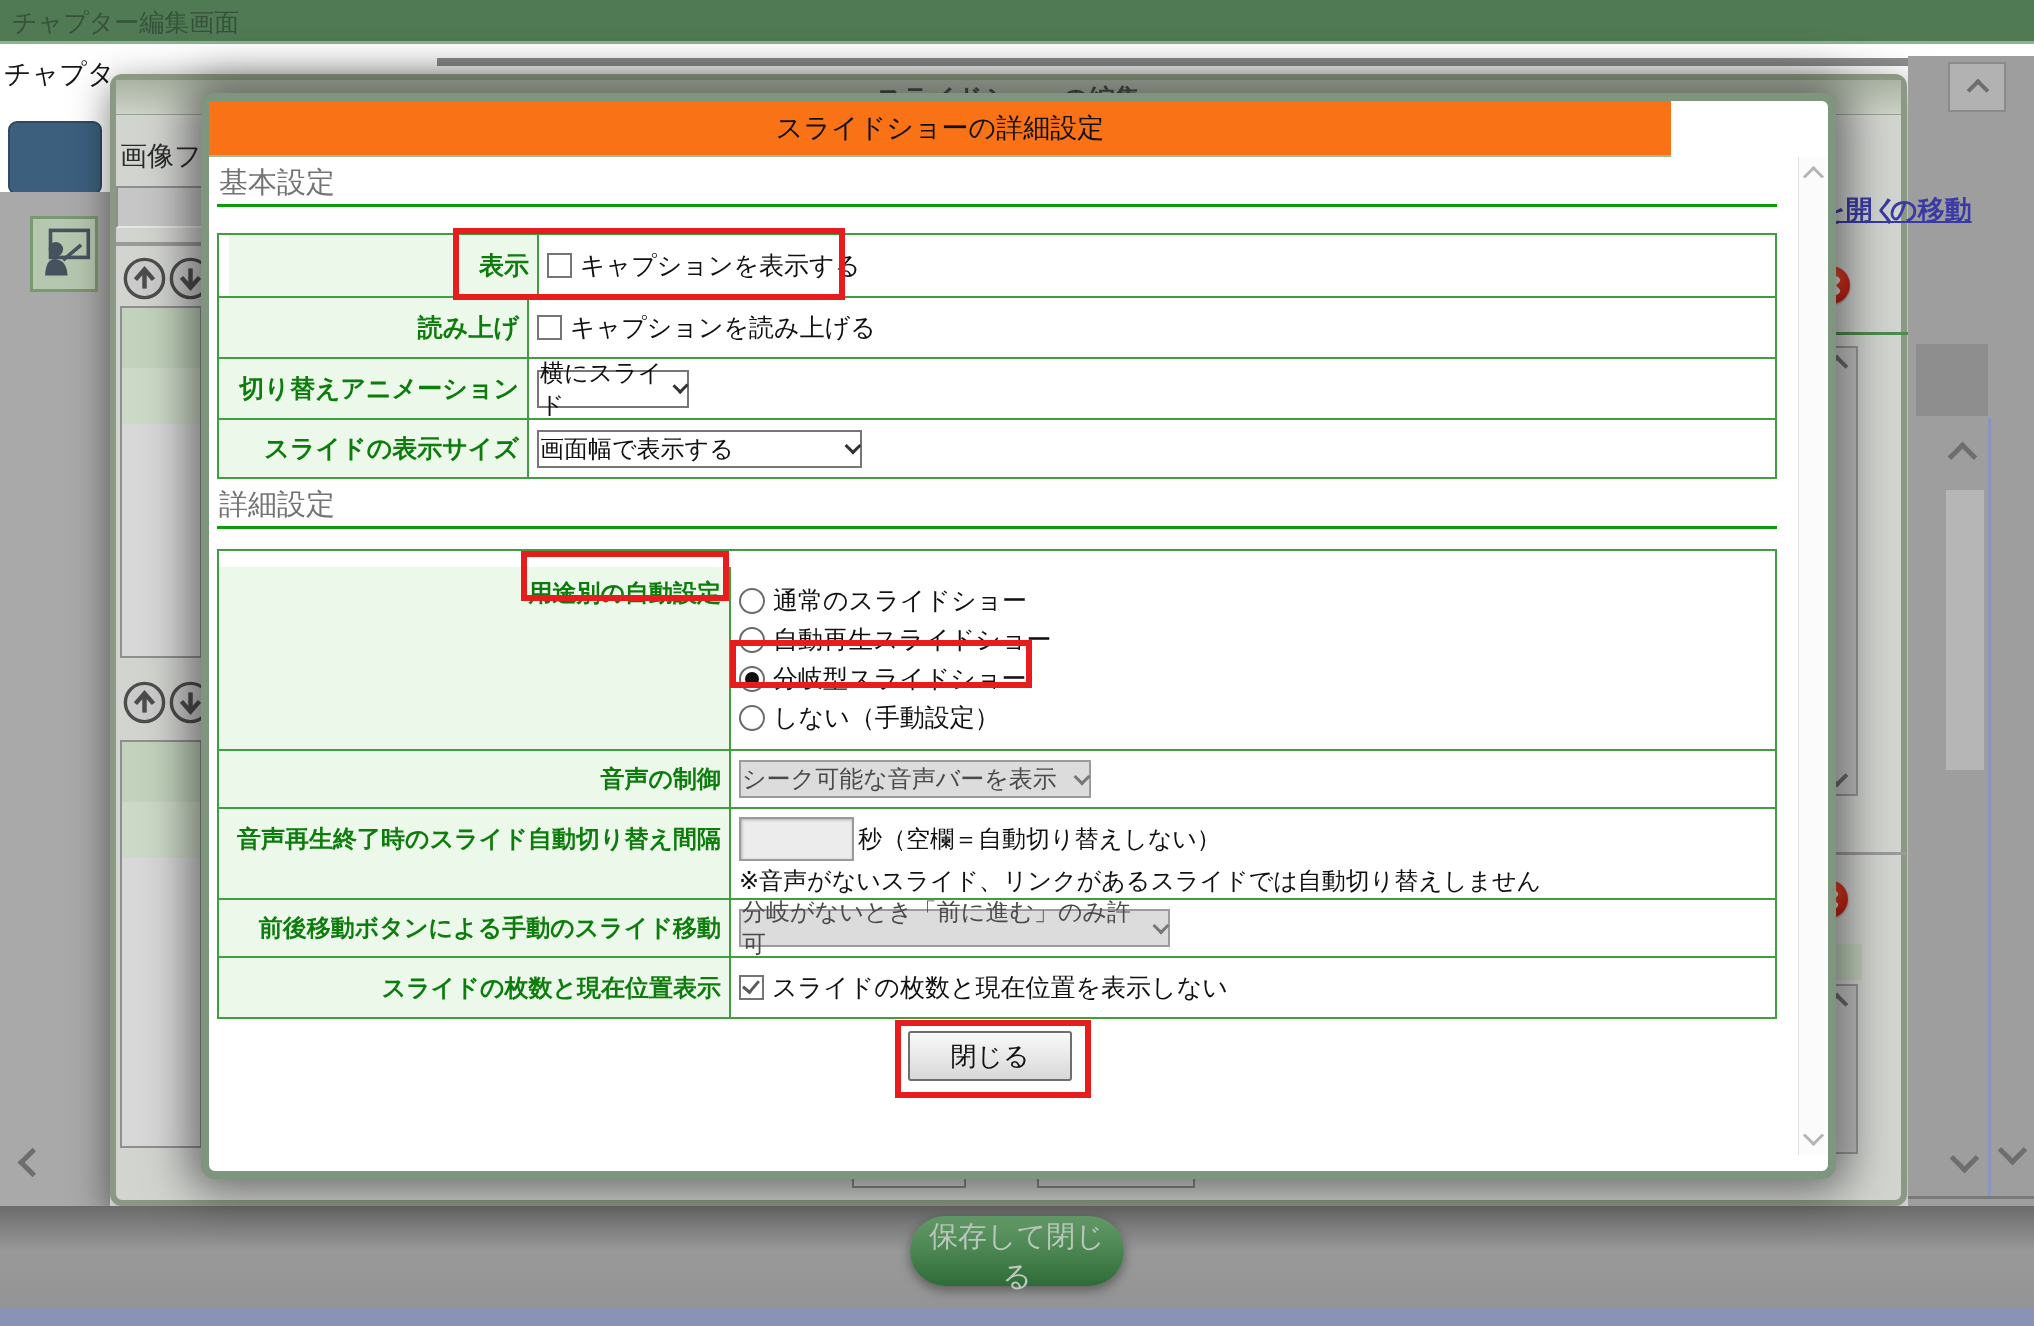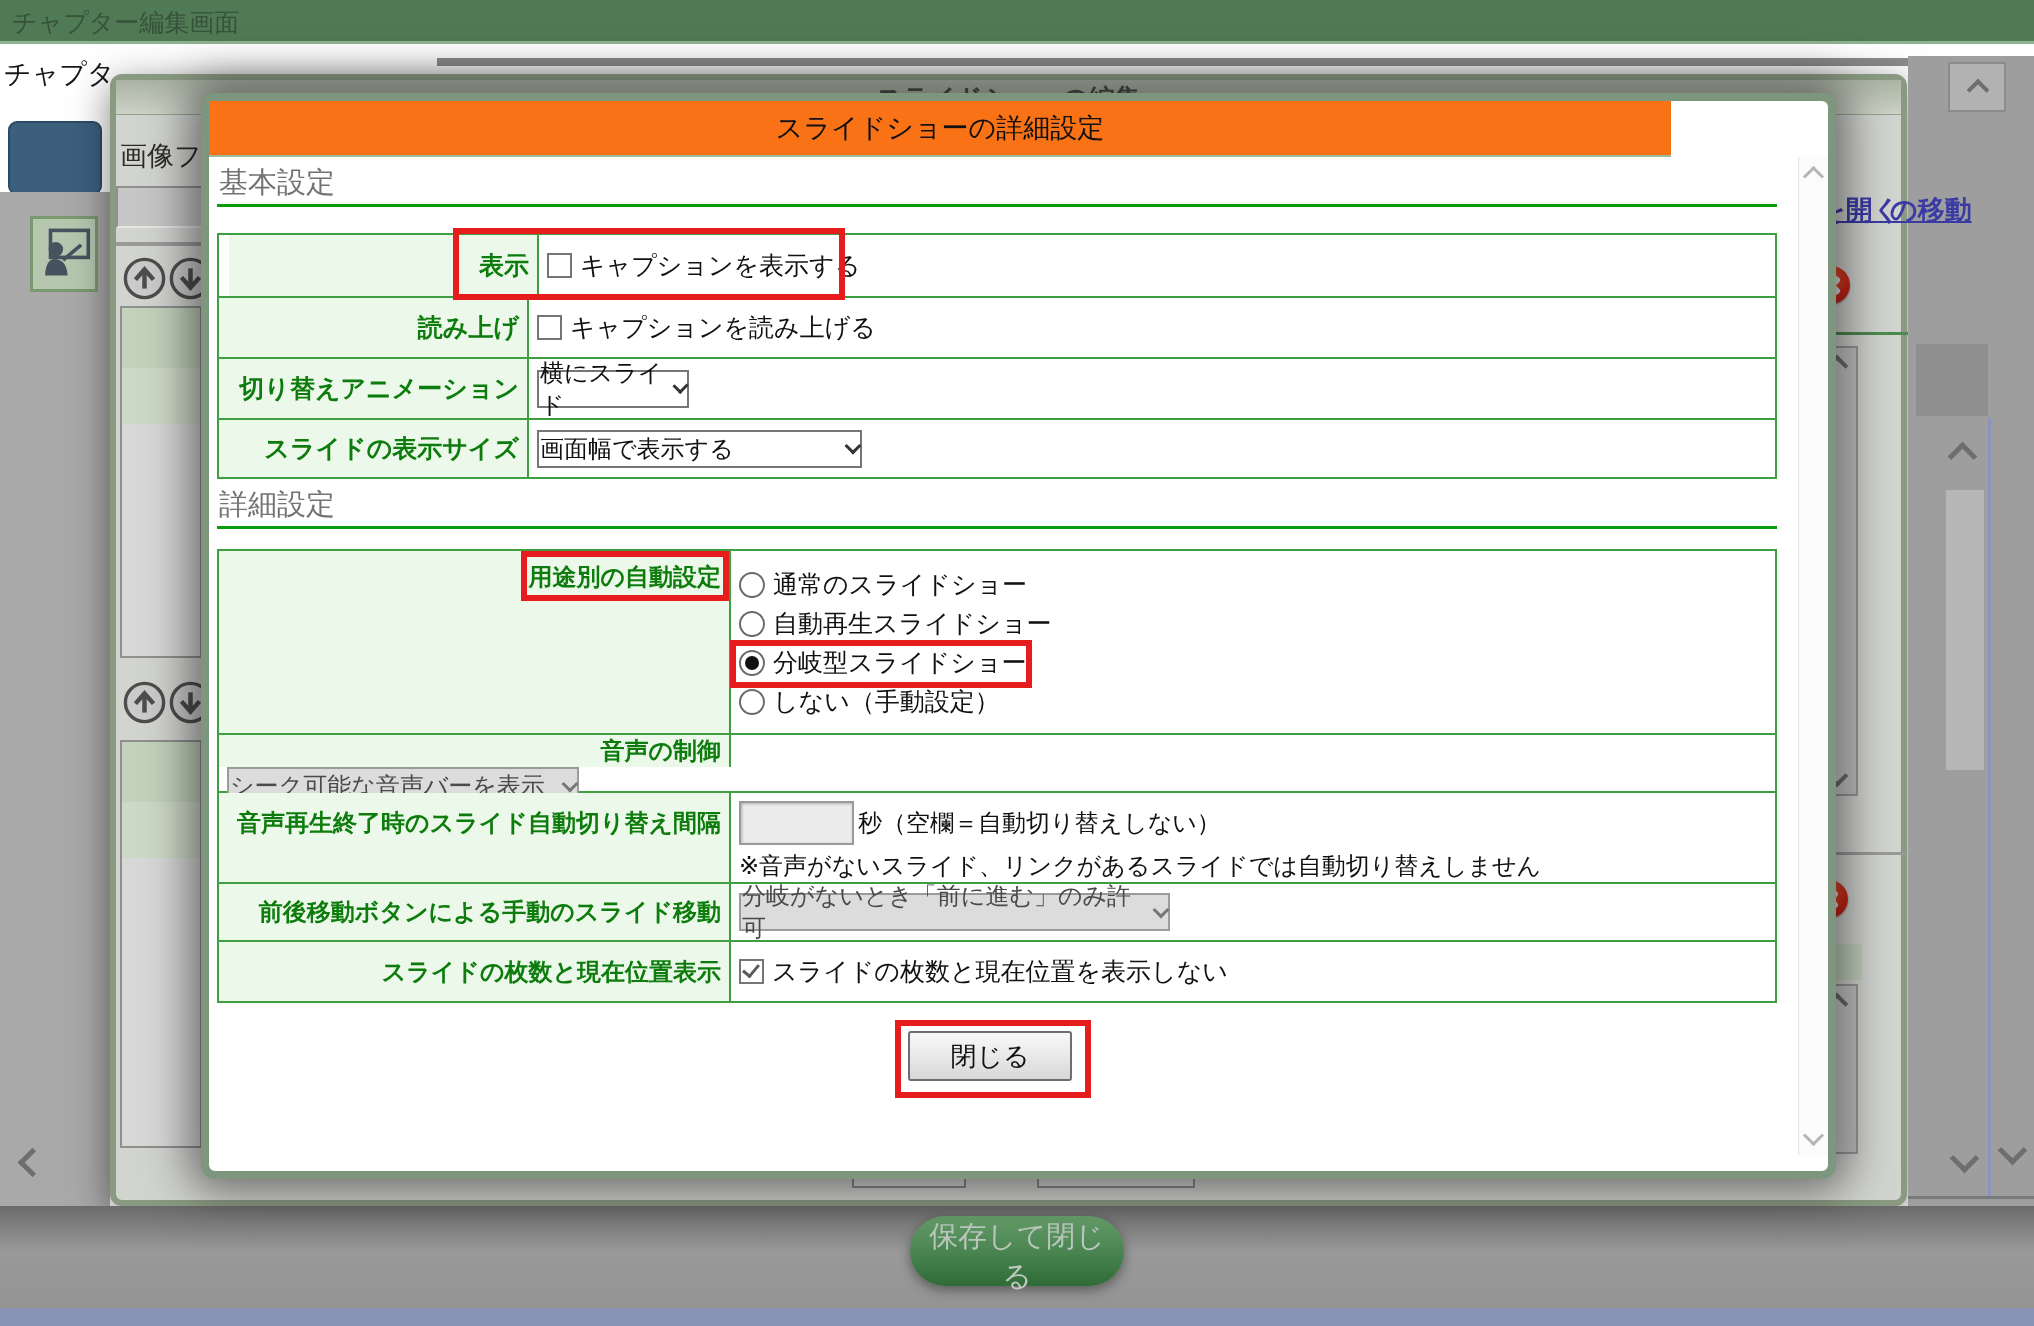--- a/index.html
+++ b/index.html
@@ -243,53 +243,53 @@
             <span class="chev"></span>
           </div>
         </div>
       </div>
     </div>
 
     <div class="abs mhead" style="left:10px;top:384px;">詳細設定</div>
     <div class="abs grnline" style="left:8px;top:425px;width:1560px;"></div>
 
     <div class="abs tbl" style="left:8px;top:448px;width:1560px;">
-      <div class="trow" style="height:182px;">
+      <div class="trow" style="height:182px;margin-top:16px;">
         <div class="lbl top" style="width:512px;font-size:24px;">用途別の自動設定</div>
         <div class="cell col" style="padding-top:14px;">
           <div class="rline">
             <span class="rd"></span>
             <span>通常のスライドショー</span>
           </div>
           <div class="rline">
             <span class="rd"></span>
             <span>自動再生スライドショー</span>
           </div>
           <div class="rline">
             <span class="rd on"></span>
             <span>分岐型スライドショー</span>
           </div>
           <div class="rline">
             <span class="rd"></span>
             <span>しない（手動設定）</span>
           </div>
         </div>
       </div>
-      <div class="trow" style="height:58px;flex-direction:column;">
+      <div class="trow" style="height:58px;">
         <div class="lbl" style="width:512px;font-size:24px;">音声の制御</div>
         <div class="cell">
           <div class="sel dis" style="width:352px;">
             <span>シーク可能な音声バーを表示</span>
             <span class="chev"></span>
           </div>
         </div>
       </div>
       <div class="trow" style="height:91px;">
         <div class="lbl top" style="width:512px;font-size:24px;padding-top:14px;">音声再生終了時のスライド自動切り替え間隔</div>
-        <div class="cell col" style="padding-top:8px;justify-content:space-between;">
+        <div class="cell col" style="padding-top:8px;">
           <div style="display:flex;align-items:center;gap:4px;">
             <input class="inp" type="text" value="" style="">
             <span class="note">秒（空欄＝自動切り替えしない）</span>
           </div>
           <div class="note" style="margin-top:4px;">※音声がないスライド、リンクがあるスライドでは自動切り替えしません</div>
         </div>
       </div>
       <div class="trow" style="height:58px;">
         <div class="lbl" style="width:512px;font-size:24px;">前後移動ボタンによる手動のスライド移動</div>
         <div class="cell">

